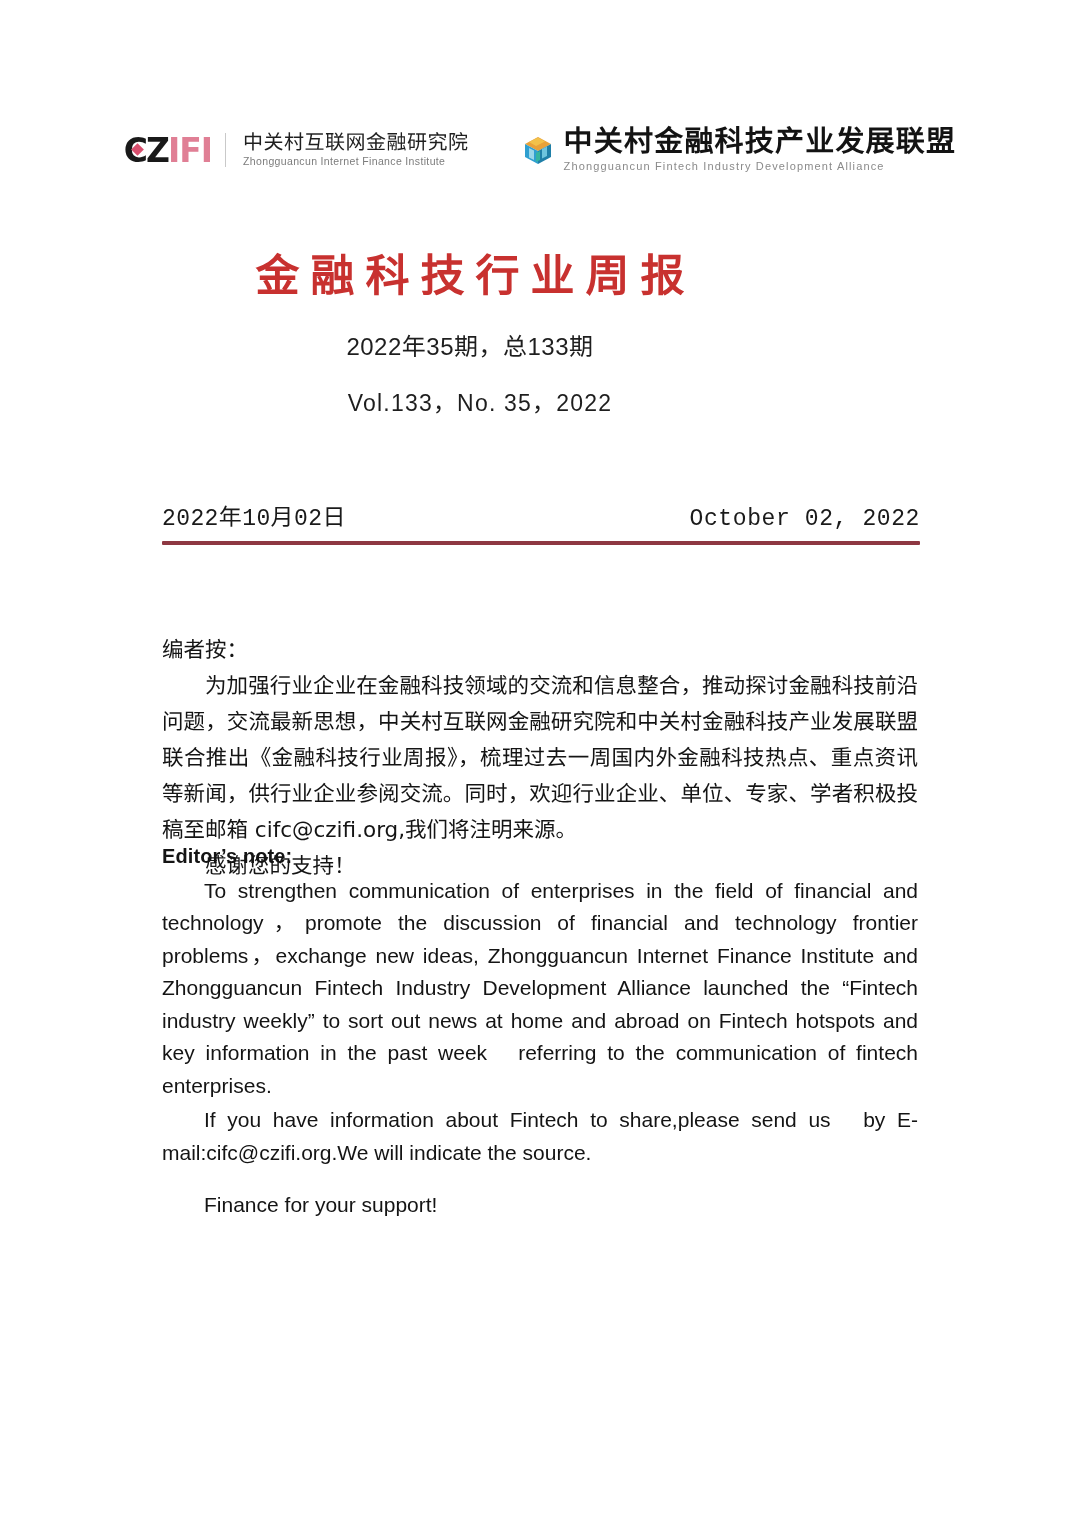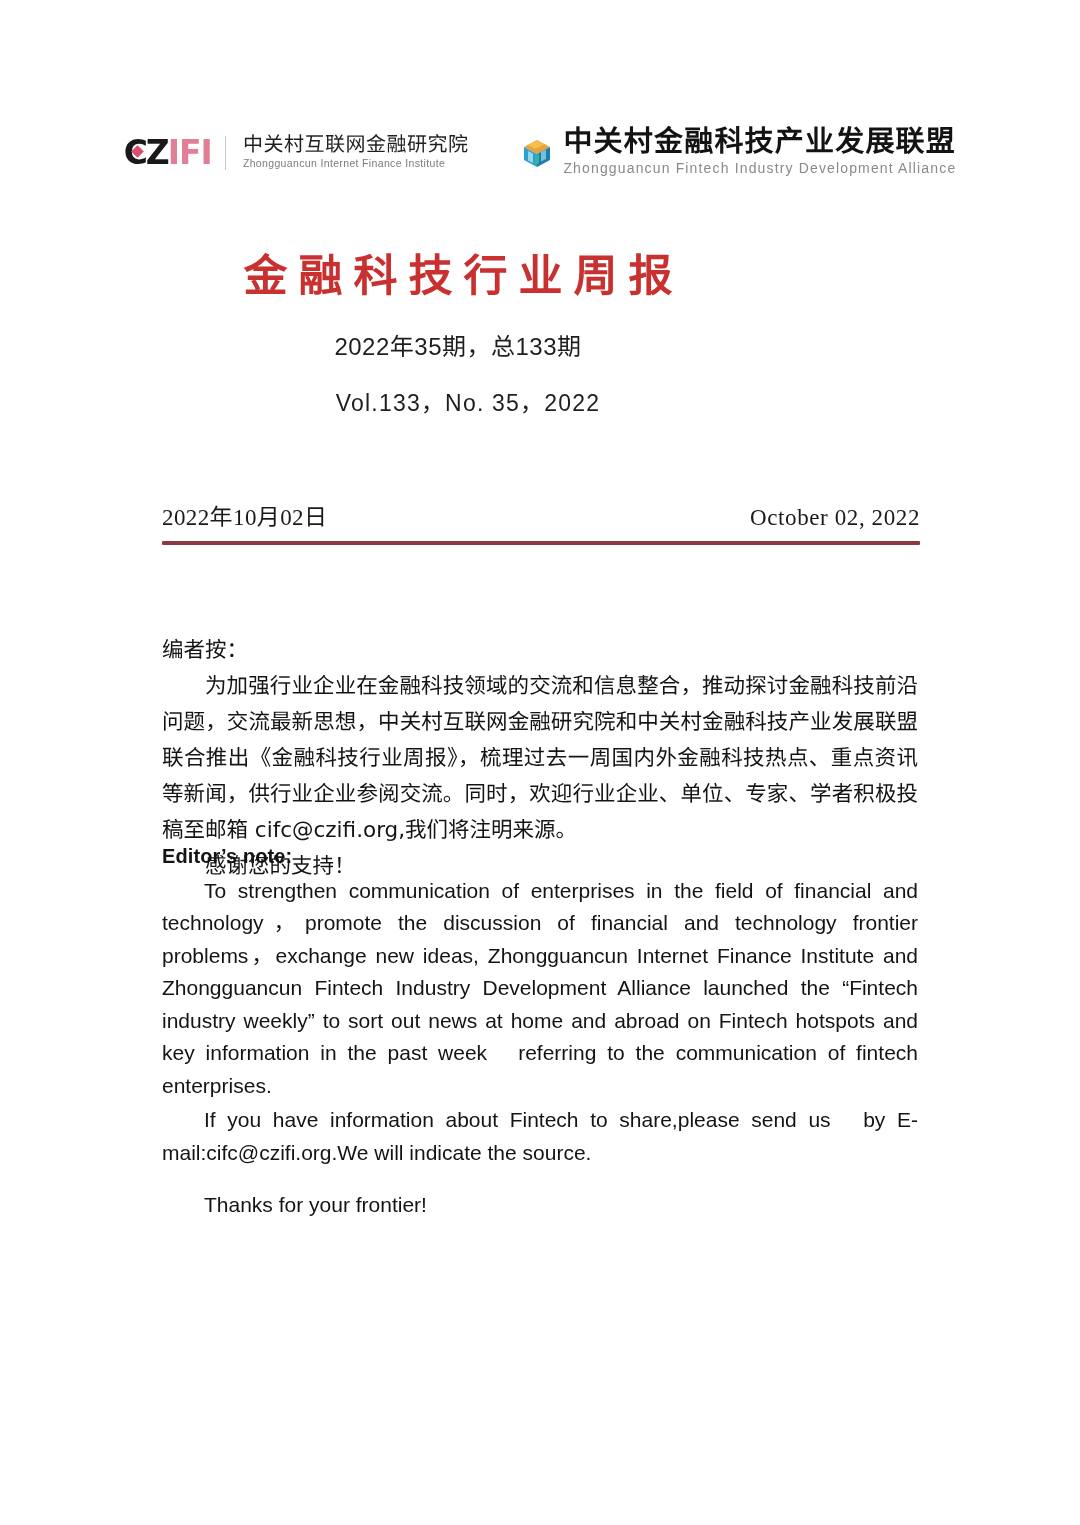--- a/index.html
+++ b/index.html
@@ -113,31 +113,31 @@
   .logo-cn-2 {
     font-family: "DejaVu Sans", sans-serif;
     font-size: 29px;
     font-weight: 700;
     color: #131313;
     letter-spacing: 1.2px;
     line-height: 1.1;
   }
   .logo-en-2 {
     font-family: "Liberation Sans", sans-serif;
-    font-size: 14px;
+    font-size: 11px;
     color: #8a8a8a;
     letter-spacing: 1.15px;
     line-height: 1.55;
     white-space: nowrap;
   }
 
   
   .masthead {
     position: absolute;
-    left: 0;
+    left: 12px;
     top: 248px;
     width: 916px;
     text-align: center;
   }
   .title-cn {
     font-family: "DejaVu Sans", sans-serif;
     font-size: 44px;
     font-weight: 700;
     color: #c8312f;
     letter-spacing: 11px;
@@ -172,21 +172,21 @@
 
   
   .date-row {
     position: absolute;
     left: 162px;
     top: 498px;
     width: 758px;
     display: flex;
     align-items: baseline;
     justify-content: space-between;
-    font-family: Liberation Serif, serif;
+    font-family: Liberation Mono, monospace;
     font-size: 23px;
     color: #1a1a1a;
     letter-spacing: 0.4px;
   }
   .date-en { letter-spacing: 0.6px; }
 
   .rule {
     position: absolute;
     left: 162px;
     top: 541px;
@@ -293,16 +293,16 @@
   <div class="body-cn">
     <p>编者按：</p>
     <p class="indent">为加强行业企业在金融科技领域的交流和信息整合，推动探讨金融科技前沿问题，交流最新思想，中关村互联网金融研究院和中关村金融科技产业发展联盟联合推出《金融科技行业周报》，梳理过去一周国内外金融科技热点、重点资讯等新闻，供行业企业参阅交流。同时，欢迎行业企业、单位、专家、学者积极投稿至邮箱 cifc@czifi.org,我们将注明来源。</p>
     <p class="indent">感谢您的支持！</p>
   </div>
 
   <div class="body-en">
     <p class="en-heading">Editor’s note:</p>
     <p class="en-para">To strengthen communication of enterprises in the field of financial and technology，promote the discussion of financial and technology frontier problems，exchange new ideas, Zhongguancun Internet Finance Institute and Zhongguancun Fintech Industry Development Alliance launched the “Fintech industry weekly” to sort out news at home and abroad on Fintech hotspots and key information in the past week　referring to the communication of fintech enterprises.</p>
     <p class="en-para">If you have information about Fintech to share,please send us　by E-mail:cifc@czifi.org.We will indicate the source.</p>
-    <p class="en-para-plain">Thanks for your frontier!</p>
+    <p class="en-para-plain">Finance for your support!</p>
   </div>
 
 </div>
 
 </body></html>

